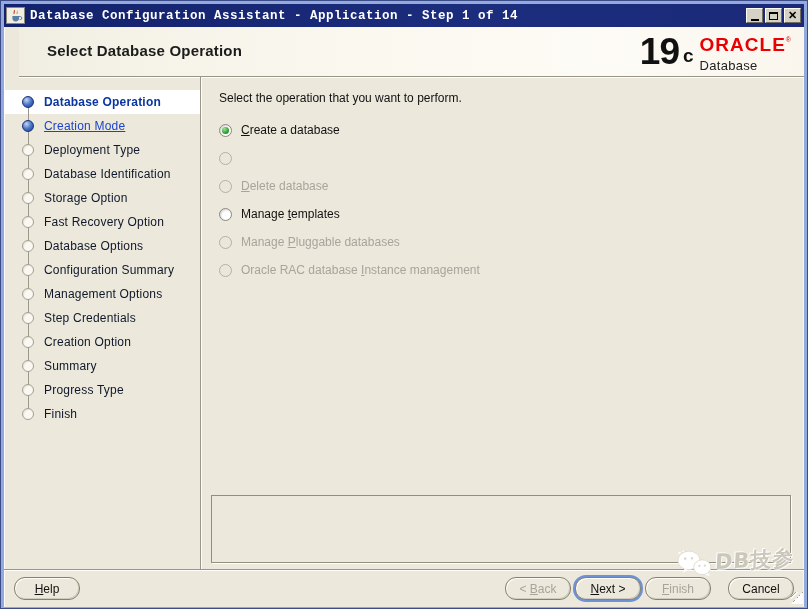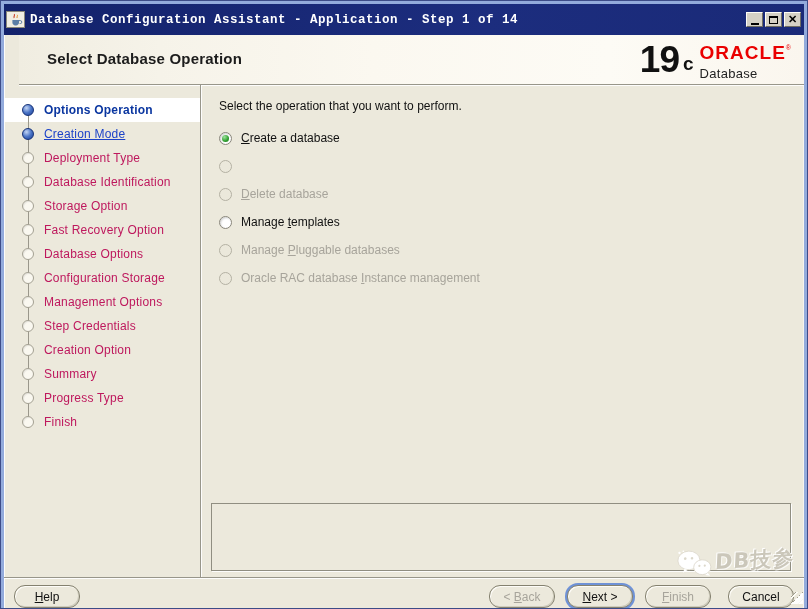--- a/index.html
+++ b/index.html
@@ -4,21 +4,21 @@
 <style>
   html,body{margin:0;padding:0;background:#555;}
   *{box-sizing:border-box;}
   .frame{
     position:relative;width:808px;height:609px;
     background:#93abdc;border:1px solid #3d4c88;padding:3px;
     font-family:"Liberation Sans",sans-serif;overflow:hidden;
   }
   
   .titlebar{
-    height:31px;display:flex;align-items:center;gap:5px;
+    height:23px;display:flex;align-items:center;gap:5px;
     background:linear-gradient(90deg,#13226b,#1c2d7e 60%,#1a2a78);
     padding:0 2px;
   }
   .title-icon{
     width:19px;height:17px;background:#f1eee3;border:1px solid #8a887a;
     display:flex;align-items:center;justify-content:center;flex:0 0 auto;
   }
   .title-text{
     color:#fff;font-family:"Liberation Mono","DejaVu Sans Mono",monospace;
     font-weight:bold;font-size:12.5px;letter-spacing:.5px;white-space:nowrap;
@@ -62,21 +62,21 @@
   
   .content{flex:1;display:flex;min-height:0;}
   .sidebar{
     width:197px;flex:0 0 197px;position:relative;padding-top:13px;
     border-right:1px solid #98968a;box-shadow:1px 0 0 rgba(255,255,255,.9);
   }
   .steps{position:relative;}
   .connector{position:absolute;left:24px;top:12px;bottom:12px;width:1px;background:#9a978b;}
   .step{
     height:24px;display:flex;align-items:center;gap:10px;padding-left:18px;
-    font-size:12px;color:#be185d;letter-spacing:.2px;white-space:nowrap;
+    font-size:12px;color:#0f172a;letter-spacing:.2px;white-space:nowrap;
   }
   .bullet{
     width:12px;height:12px;border-radius:50%;flex:0 0 12px;position:relative;z-index:1;
     background:#faf8f0;border:1px solid #a3a092;
     box-shadow:inset 1px 1px 1px rgba(0,0,0,.08);
   }
   .step.st-current{background:#fff;font-weight:bold;color:#0a36a0;}
   .step.st-current .bullet,.step.st-link .bullet{
     background:radial-gradient(circle at 35% 30%,#c3d5f4,#4a74c6 50%,#1a3f94);
     border:1px solid #163278;box-shadow:none;
@@ -108,21 +108,21 @@
   }
   .btn{
     height:23px;min-width:66px;padding:0 10px;font-size:12px;color:#111;
     background:#ece9dc;border:1px solid #84816f;border-radius:11px;
     box-shadow:inset 1px 1px 0 #fdfcf7,inset -1px -1px 0 #cfccbd;
     font-family:"Liberation Sans",sans-serif;cursor:pointer;text-align:center;
   }
   .btn.disabled{color:#a7a49b;cursor:default;}
   .btn.focused{box-shadow:0 0 0 2px #6f92d6,inset 1px 1px 0 #fdfcf7,inset -1px -1px 0 #cfccbd;}
   .spacer{flex:1;}
-  .btn + .btn{margin-left:12px;}
+  .btn + .btn{margin-left:4px;}
   .btn.cancel{margin-left:17px;}
   u{text-decoration:underline;}
   
   .watermark{
     position:absolute;right:13px;top:546px;display:flex;align-items:center;gap:3px;
     z-index:6;pointer-events:none;transform:rotate(-3deg);
   }
   .wm-text{
     font-size:21px;font-weight:bold;color:#cbc7ba;letter-spacing:1px;
     transform:skewX(-6deg);
@@ -179,21 +179,21 @@
       </div>
     </div>
 
     <div class="content">
 
       <div class="sidebar">
         <div class="steps">
           <div class="connector"></div>
           <div class="step st-current">
               <span class="bullet"></span>
-              <span>Options Operation</span>
+              <span>Database Operation</span>
             </div>
           <div class="step st-link">
               <span class="bullet"></span>
               <span>Creation Mode</span>
             </div>
           <div class="step st-future">
               <span class="bullet"></span>
               <span>Deployment Type</span>
             </div>
           <div class="step st-future">
@@ -207,21 +207,21 @@
           <div class="step st-future">
               <span class="bullet"></span>
               <span>Fast Recovery Option</span>
             </div>
           <div class="step st-future">
               <span class="bullet"></span>
               <span>Database Options</span>
             </div>
           <div class="step st-future">
               <span class="bullet"></span>
-              <span>Configuration Storage</span>
+              <span>Configuration Summary</span>
             </div>
           <div class="step st-future">
               <span class="bullet"></span>
               <span>Management Options</span>
             </div>
           <div class="step st-future">
               <span class="bullet"></span>
               <span>Step Credentials</span>
             </div>
           <div class="step st-future">

